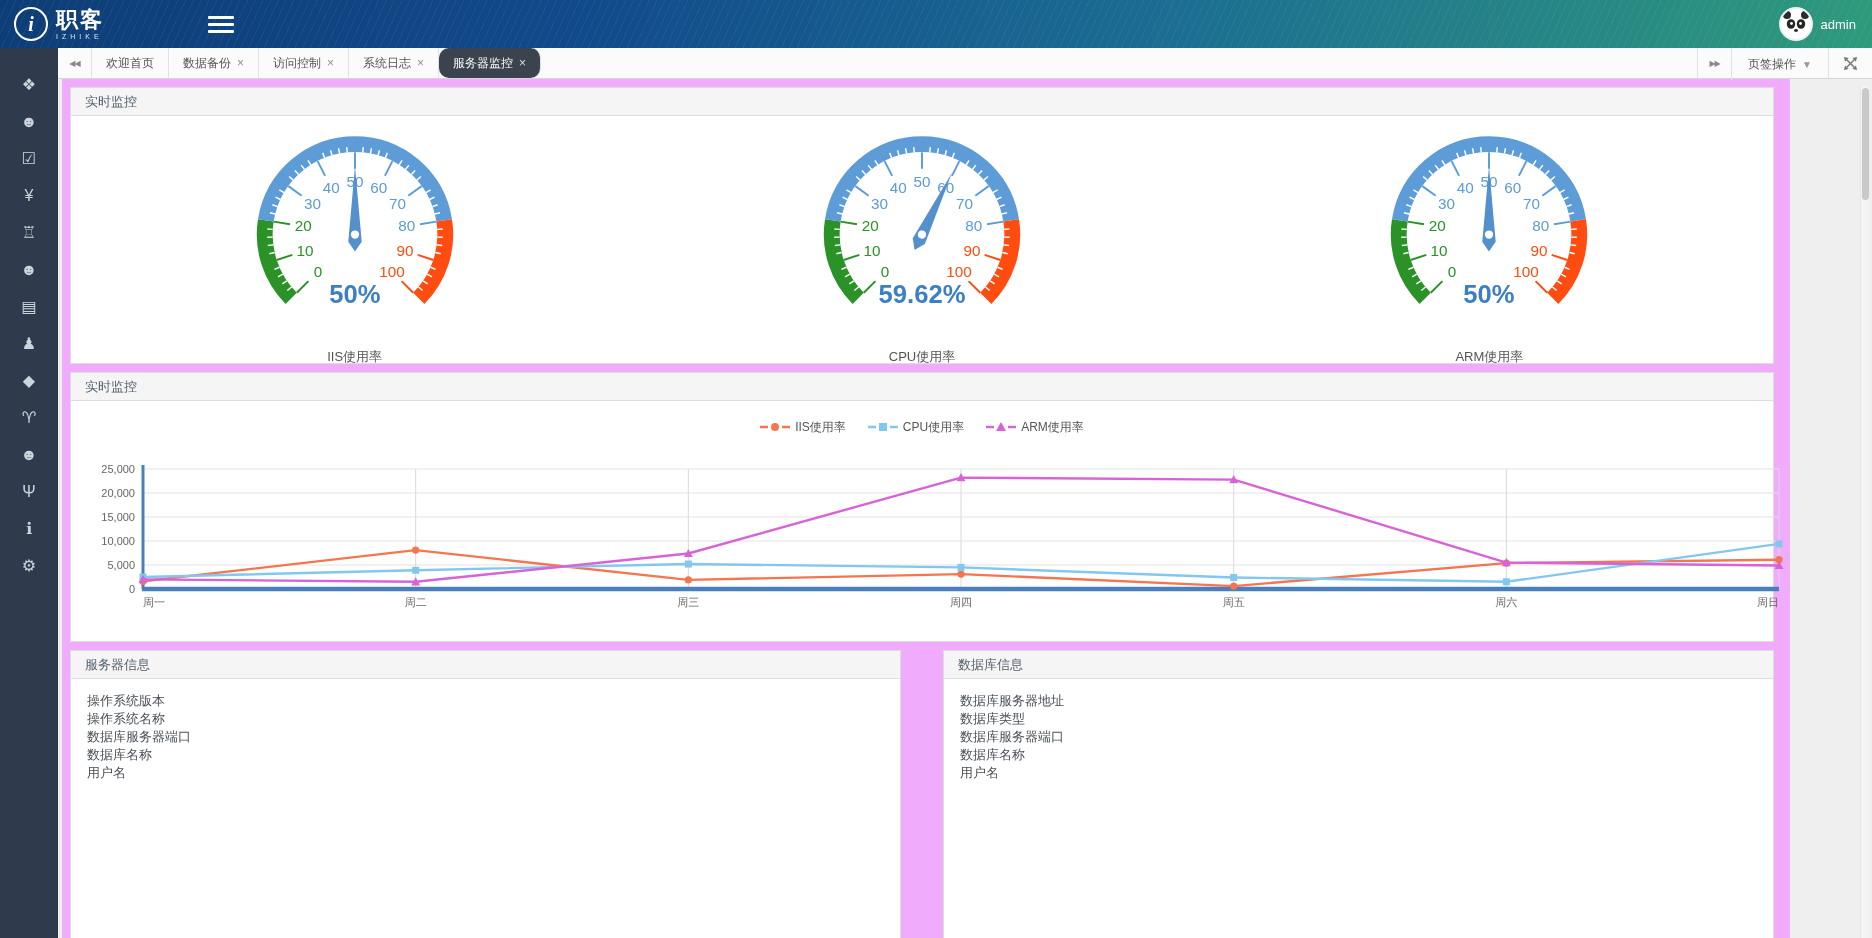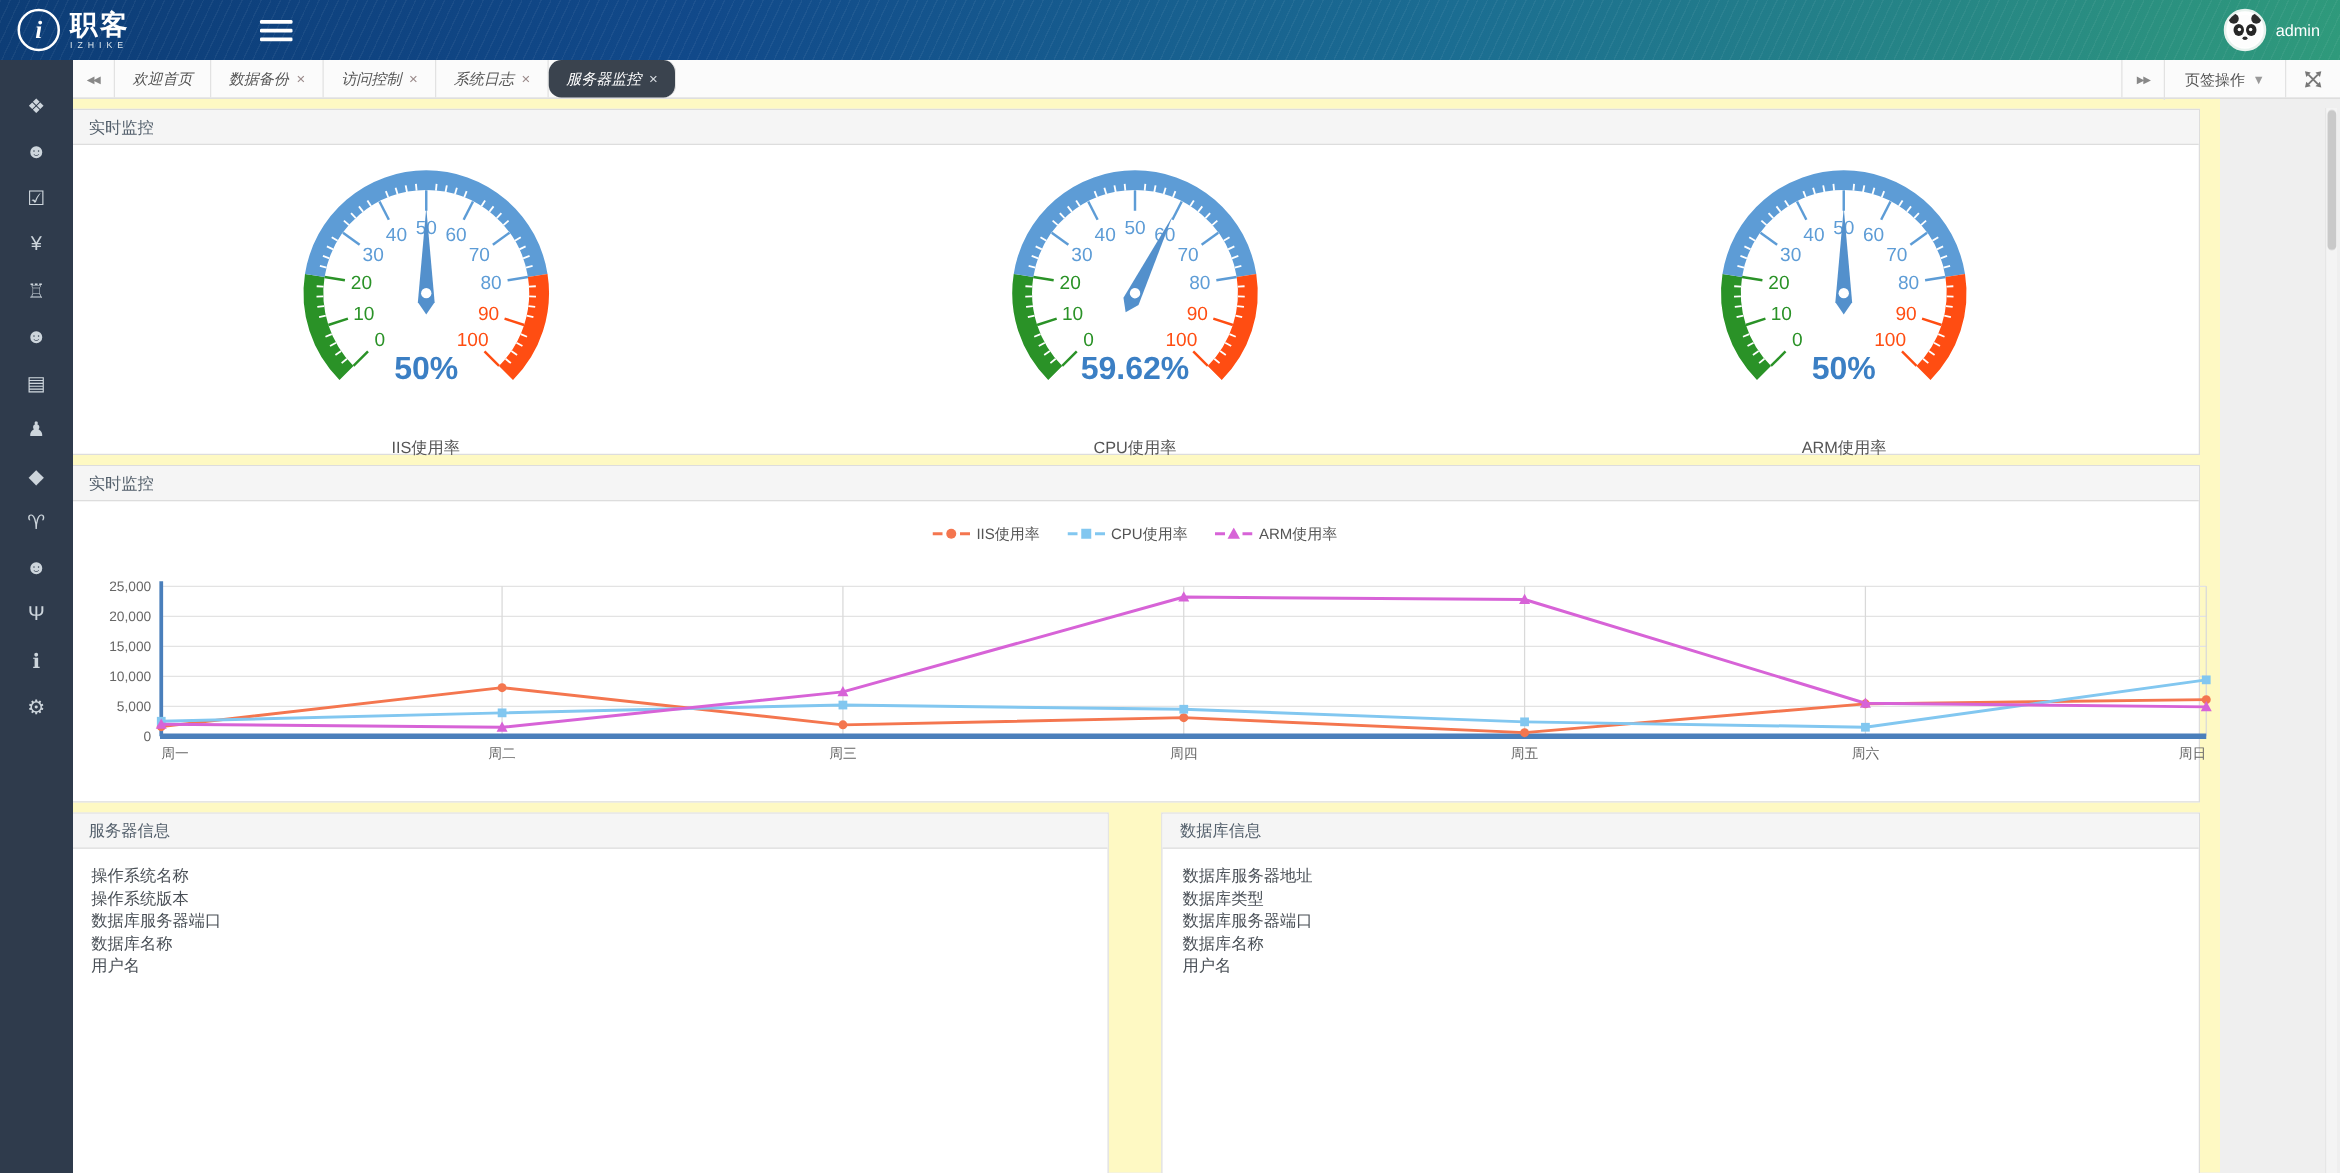--- a/index.html
+++ b/index.html
@@ -34,34 +34,34 @@
     color:#cdd5dc; font-size:16px; cursor:pointer; }
 
   
   .tabbar { position:fixed; top:48px; left:58px; width:1814px; height:31px; background:#fbfbfb;
     border-bottom:1px solid #d6d6d6; display:flex; align-items:stretch; z-index:25; }
   .tb-btn { width:34px; display:flex; align-items:center; justify-content:center;
     color:#888; font-size:8px; letter-spacing:-1px; border-right:1px solid #e2e2e2; cursor:pointer; }
   .tb-btn.rt { border-right:none; border-left:1px solid #e2e2e2; }
   .tab-list { display:flex; align-items:stretch; }
   .tab { display:flex; align-items:center; gap:6px; padding:0 14px; font-size:12px; color:#555;
-    border-right:1px solid #e2e2e2; cursor:pointer; white-space:nowrap;font-style:italic; }
+    border-right:1px solid #e2e2e2; cursor:pointer; white-space:nowrap; }
   .tab .tab-close { color:#9a8a8a; font-size:12px; }
   .tab.active { background:#3a434e; color:#fff;border-radius:10px; }
   .tab.active .tab-close { color:#d8dde2; }
   .tb-right { margin-left:auto; display:flex; align-items:stretch; }
   .ops { display:flex; align-items:center; gap:6px; padding:16px 16px; font-size:12px; color:#555;
     border-left:1px solid #e2e2e2; cursor:pointer; }
   .ops .caret { color:#999; font-size:10px; }
   .fullscreen { width:44px; display:flex; align-items:center; justify-content:center;
     border-left:1px solid #e2e2e2; cursor:pointer; }
 
   
-  .content { position:absolute; top:79px; left:48px; width:1728px; height:859px;
-    padding:8px 16px 0 8px; background:#fef9c3; }
+  .content { position:absolute; top:79px; left:62px; width:1728px; height:859px;
+    padding:8px 16px 0 8px; background:#f0abfc; }
   .panel { background:#fff; border:1px solid #ddd; margin-bottom:8px; }
   .panel-hd { height:28px; background:#f5f5f5; border-bottom:1px solid #ddd;
     display:flex; align-items:center; padding:0 14px; font-size:13px; color:#54606c; }
 
   
   .gauge-body { display:flex; padding-top:6px; height:247px; }
   .gauge-block { flex:1; text-align:center; }
   .gauge-caption { font-size:13px; color:#555; margin-top:14px; }
 
   
@@ -512,22 +512,22 @@
           <path d="M1435.3333333333333 119.00000000000001 L1439.7333333333333 127.2 L1430.9333333333332 127.2 Z" fill="#d763d7"></path>
           <path d="M1708 121.88000000000001 L1712.4 130.08 L1703.6 130.08 Z" fill="#d763d7"></path>
         </svg>
     </div>
   </section>
 
   <div class="panel-row">
     <section class="panel">
       <div class="panel-hd">服务器信息</div>
       <ul class="info-list" id="server-list-mount">
+          <li>操作系统版本</li>
           <li>操作系统名称</li>
-          <li>操作系统版本</li>
           <li>数据库服务器端口</li>
           <li>数据库名称</li>
           <li>用户名</li>
         </ul>
     </section>
     <section class="panel">
       <div class="panel-hd">数据库信息</div>
       <ul class="info-list" id="db-list-mount">
           <li>数据库服务器地址</li>
           <li>数据库类型</li>

